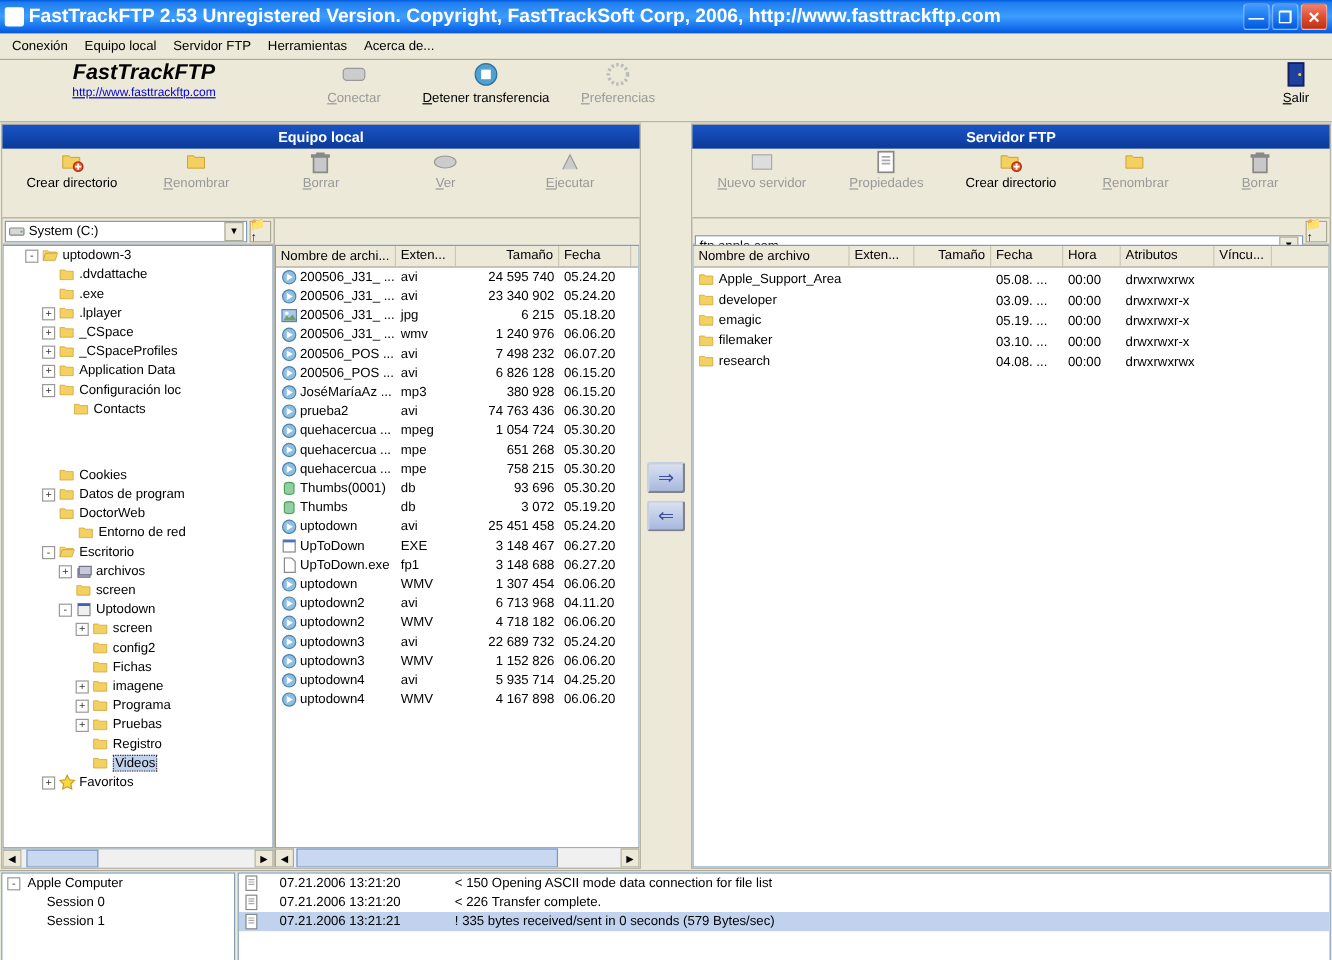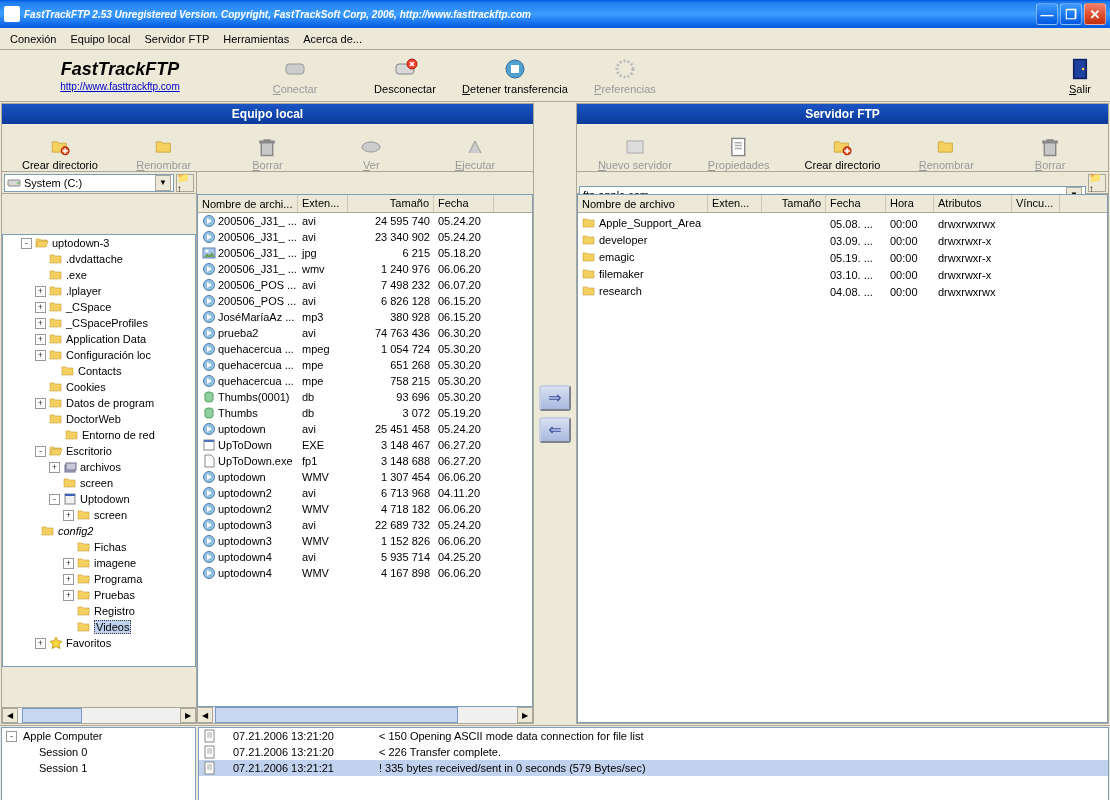--- a/index.html
+++ b/index.html
@@ -1,50 +1,50 @@
 <!DOCTYPE html>
 <html><head>
 <meta charset="utf-8">
 <style>
 * { margin: 0; padding: 0; box-sizing: border-box; font-family: Tahoma, sans-serif; font-size: 11px; }
 body { background: #ece9d8; width: 1110px; height: 800px; overflow: hidden; }
 
 .titlebar { background: linear-gradient(to bottom, #0058e0, #1f7eee 8%, #3d9dff 50%, #0058e0); height: 28px; display: flex; align-items: center; padding: 0 4px; color: white; font-weight: bold; }
 .titlebar-icon { width: 16px; height: 16px; background: #fff; margin-right: 4px; border-radius: 2px; }
-.titlebar-text { flex: 1; font-size: 10px; font-style: italic; }
+.titlebar-text { flex: 1; font-size: 16px; }
 .win-btns { display: flex; gap: 2px; }
 .win-btn { width: 22px; height: 22px; border-radius: 3px; display: flex; align-items: center; justify-content: center; color: white; font-weight: bold; cursor: pointer; font-size: 13px; border: 1px solid rgba(255,255,255,0.4); }
 .win-min, .win-max { background: linear-gradient(#3d9dff,#0058e0); }
 .win-close { background: linear-gradient(#f08070,#e05030,#c03010); }
 
 .menubar { background: #ece9d8; height: 22px; display: flex; align-items: center; padding: 0 4px; gap: 2px; border-bottom: 1px solid #aca899; }
 .menubar span { padding: 2px 6px; cursor: pointer; }
 
-.main-toolbar { height: 52px; background: #ece9d8; display: flex; align-items: center; border-bottom: 1px solid #aca899; }
+.main-toolbar { height: 52px; background: #ece9d8; display: flex; border-bottom: 1px solid #aca899; }
 .brand { width: 240px; text-align: center; }
 .brand-title { font-size: 18px; font-weight: bold; font-style: italic; }
 .brand-link { color: #0000cc; font-size: 10px; text-decoration: underline; }
 .tbtn { width: 110px; text-align: center; cursor: pointer; }
 .tbtn-icon { width: 28px; height: 24px; margin: 0 auto 2px; display: flex; align-items: center; justify-content: center; }
 .tbtn.disabled { color: #999; }
 .tbtn-label { font-size: 11px; }
 .tbtn-label u { text-decoration: underline; }
 .spacer { flex: 1; }
 
 .panels { display: flex; height: 623px; }
 .panel { flex: 1; display: flex; flex-direction: column; border: 1px solid #aca899; margin: 1px; }
 .panel-header { background: linear-gradient(#1a54c4,#0a3a9a); color: white; font-weight: bold; text-align: center; height: 20px; line-height: 20px; font-size: 12px; }
-.panel-toolbar { height: 48px; background: #ece9d8; display: flex; align-items: flex-end; justify-content: space-around; border-bottom: 1px solid #aca899; padding: 0 6px; }
+.panel-toolbar { height: 58px; background: #ece9d8; display: flex; align-items: flex-start; justify-content: space-around; border-bottom: 1px solid #aca899; padding: 0 6px; }
 .ptbtn { text-align: center; cursor: pointer; flex: 1; }
 .ptbtn.disabled { color: #999; }
 .ptbtn-icon { width: 26px; height: 22px; margin: 0 auto 1px; display: flex; align-items: center; justify-content: center; }
 
 .panel-body { flex: 1; display: flex; overflow: hidden; }
 .left-body { display: flex; flex: 1; }
-.tree-col { width: 195px; display: flex; flex-direction: column; border-right: 1px solid #aca899; gap: 40px; }
+.tree-col { width: 227px; display: flex; flex-direction: column; border-right: 1px solid #aca899; }
 .drive-row { height: 22px; display: flex; align-items: center; padding: 2px; border-bottom: 1px solid #aca899; gap: 2px; }
 .drive-sel { flex: 1; height: 18px; border: 1px solid #7f9db9; background: white; display: flex; align-items: center; padding: 0 2px; }
 .dropdown-arrow { width: 16px; height: 16px; background: #ece9d8; border: 1px solid #aca899; display: flex; align-items: center; justify-content: center; font-size: 8px; }
 .folder-up { width: 18px; height: 18px; border: 1px solid #aca899; display: flex; align-items: center; justify-content: center; cursor: pointer; background: #ece9d8; font-size: 10px; }
 
 .tree { flex: 1; background: white; border: 1px solid #7f9db9; overflow: auto; position: relative; }
 .tree-row { height: 16px; display: flex; align-items: center; white-space: nowrap; padding-right: 4px; }
 .tree-exp { width: 11px; height: 11px; border: 1px solid #999; display: flex; align-items: center; justify-content: center; font-size: 9px; line-height: 1; margin-right: 3px; cursor: pointer; background: white; color: #333; flex-shrink: 0; }
 .tree-exp.blank { border: none; }
 .tree-icon { width: 14px; height: 12px; margin-right: 3px; flex-shrink: 0; display: flex; align-items: center; justify-content: center; }
@@ -197,30 +197,20 @@
     <div class="tbtn-icon">
         <svg width="26" height="22">
           <rect x="4" y="6" width="18" height="10" rx="3" fill="#ccc" stroke="#999"></rect>
         </svg>
       </div>
     <div class="tbtn-label"><u>C</u><span>onectar</span></div>
   </div>
   <div class="tbtn">
     <div class="tbtn-icon">
         <svg width="26" height="22">
-          <rect x="4" y="6" width="18" height="10" rx="3" fill="#d8d8d8" stroke="#888"></rect>
-          <circle cx="20" cy="6" r="5" fill="#f04030" stroke="#b02010"></circle>
-          <path d="M18 4l4 4M22 4l-4 4" stroke="#fff" stroke-width="1.5"></path>
-        </svg>
-      </div>
-    <div class="tbtn-label">Desconectar</div>
-  </div>
-  <div class="tbtn">
-    <div class="tbtn-icon">
-        <svg width="26" height="22">
           <circle cx="13" cy="11" r="9" fill="#50a0d0" stroke="#3070a0"></circle>
           <rect x="9" y="7" width="8" height="8" fill="#fff"></rect>
         </svg>
       </div>
     <div class="tbtn-label"><u>D</u><span>etener transferencia</span></div>
   </div>
   <div class="tbtn disabled">
     <div class="tbtn-icon">
         <svg width="26" height="22">
           <circle cx="13" cy="11" r="8" fill="none" stroke="#bbb" stroke-width="3" stroke-dasharray="2 2"></circle>
@@ -374,21 +364,21 @@
               </div>
               <div class="tree-row" style="padding-left: 44px;">
                 <span class="tree-exp blank"></span>
                 <span class="tree-icon">
                   <svg width="14" height="14" viewBox="0 0 14 14">
                     <use href="#i-folder"></use>
                   </svg>
                 </span>
                 <span class="tree-label">Contacts</span>
               </div>
-              <div class="tree-row" style="padding-left: 32px;">
+              <div class="tree-row" style="padding-left: 32px; margin-top: 39px;">
                 <span class="tree-exp blank"></span>
                 <span class="tree-icon">
                   <svg width="14" height="14" viewBox="0 0 14 14">
                     <use href="#i-folder"></use>
                   </svg>
                 </span>
                 <span class="tree-label">Cookies</span>
               </div>
               <div class="tree-row" style="padding-left: 32px;">
                 <span class="tree-exp">+</span>
@@ -455,21 +445,21 @@
               </div>
               <div class="tree-row" style="padding-left: 60px;">
                 <span class="tree-exp">+</span>
                 <span class="tree-icon">
                   <svg width="14" height="14" viewBox="0 0 14 14">
                     <use href="#i-folder"></use>
                   </svg>
                 </span>
                 <span class="tree-label">screen</span>
               </div>
-              <div class="tree-row" style="padding-left: 24px; font-style: italic;">
+              <div class="tree-row" style="padding-left: 60px;">
                 <span class="tree-exp blank"></span>
                 <span class="tree-icon">
                   <svg width="14" height="14" viewBox="0 0 14 14">
                     <use href="#i-folder"></use>
                   </svg>
                 </span>
                 <span class="tree-label">config2</span>
               </div>
               <div class="tree-row" style="padding-left: 60px;">
                 <span class="tree-exp blank"></span>

